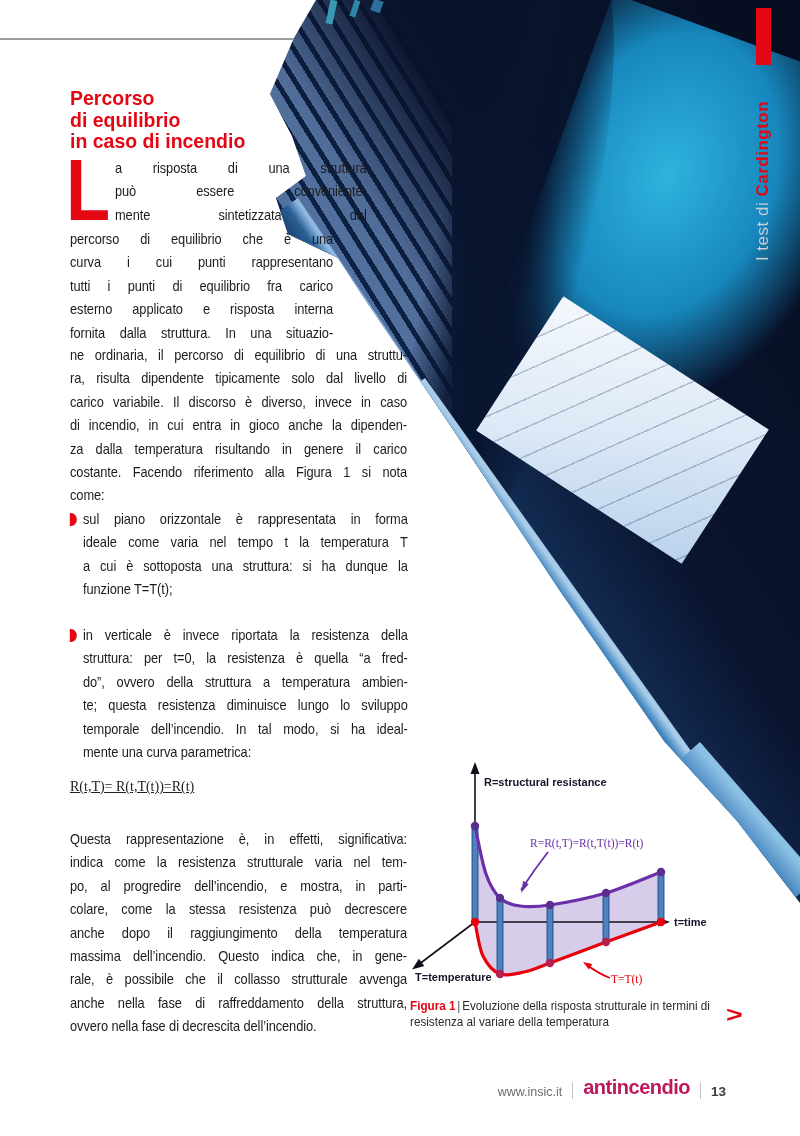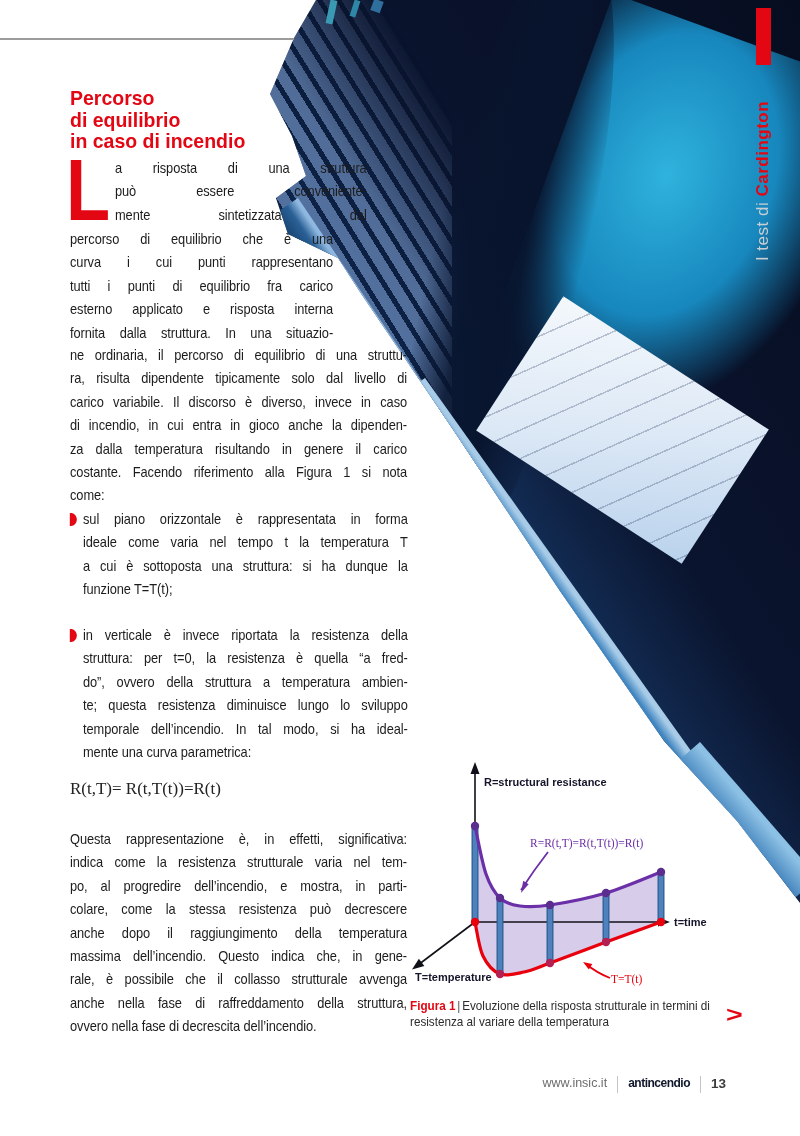--- a/index.html
+++ b/index.html
@@ -53,35 +53,35 @@
       font-size:88px;line-height:64px;transform:scaleX(0.82);transform-origin:0 0;}
   .para1{left:115px;top:157px;width:286px;}
   .para2{left:70px;top:228px;width:299px;}
   .para3{left:70px;top:344px;width:383px;}
   .bullet{left:83px;width:369px;}
   .bullet1{top:508px;}
   .bullet2{top:624px;}
   .bullet .marker{position:absolute;left:-15px;top:5px;width:8px;height:13px;background:#e30613;
       border-radius:0 8px 8px 0;}
   .formula{position:absolute;left:70px;top:779px;z-index:2;font-family:"Liberation Serif",serif;
-      font-size:17px;color:#222;}
+      font-size:14px;color:#222;text-decoration:underline;}
   .para4{top:828px;left:70px;width:383px;}
   
   .figwrap{position:absolute;left:398px;top:750px;width:335px;height:250px;z-index:2;text-align:right;}
   .caption{position:absolute;left:410px;top:998px;width:356px;z-index:2;font-size:13px;
       line-height:15.5px;color:#2b2b2b;transform:scaleX(0.9);transform-origin:0 0;}
   .cap-label{color:#e30613;font-weight:700;}
   .cap-sep{color:#555;padding:0 2px;}
   .next-arrow{position:absolute;left:726px;top:1002px;z-index:2;color:#e30613;font-weight:800;
       font-size:22px;transform:scaleX(1.3);transform-origin:0 0;}
   
-  .footer{position:absolute;right:74px;top:1076px;z-index:2;display:flex;align-items:flex-start;gap:10px;}
+  .footer{position:absolute;right:74px;top:1076px;z-index:2;display:flex;align-items:flex-end;gap:10px;}
   .footer .site{font-size:12.5px;color:#6d6d6d;}
   .footer .div{width:1px;height:17px;background:#c4c4c4;}
-  .footer .brand{font-size:12px;font-weight:800;color:#0f172a;letter-spacing:-0.5px;}
+  .footer .brand{font-size:20px;font-weight:800;color:#be185d;letter-spacing:-0.5px;}
   .footer .pnum{font-size:13.5px;font-weight:700;color:#3c3c3c;}
 </style>
 </head>
 <body>
 
 <div class="photo">
   <div class="ph ph-base"></div>
   <div class="ph ph-ribs"></div>
   <div class="ph ph-cyan"></div>
   <div class="ph ph-swoosh"></div>

